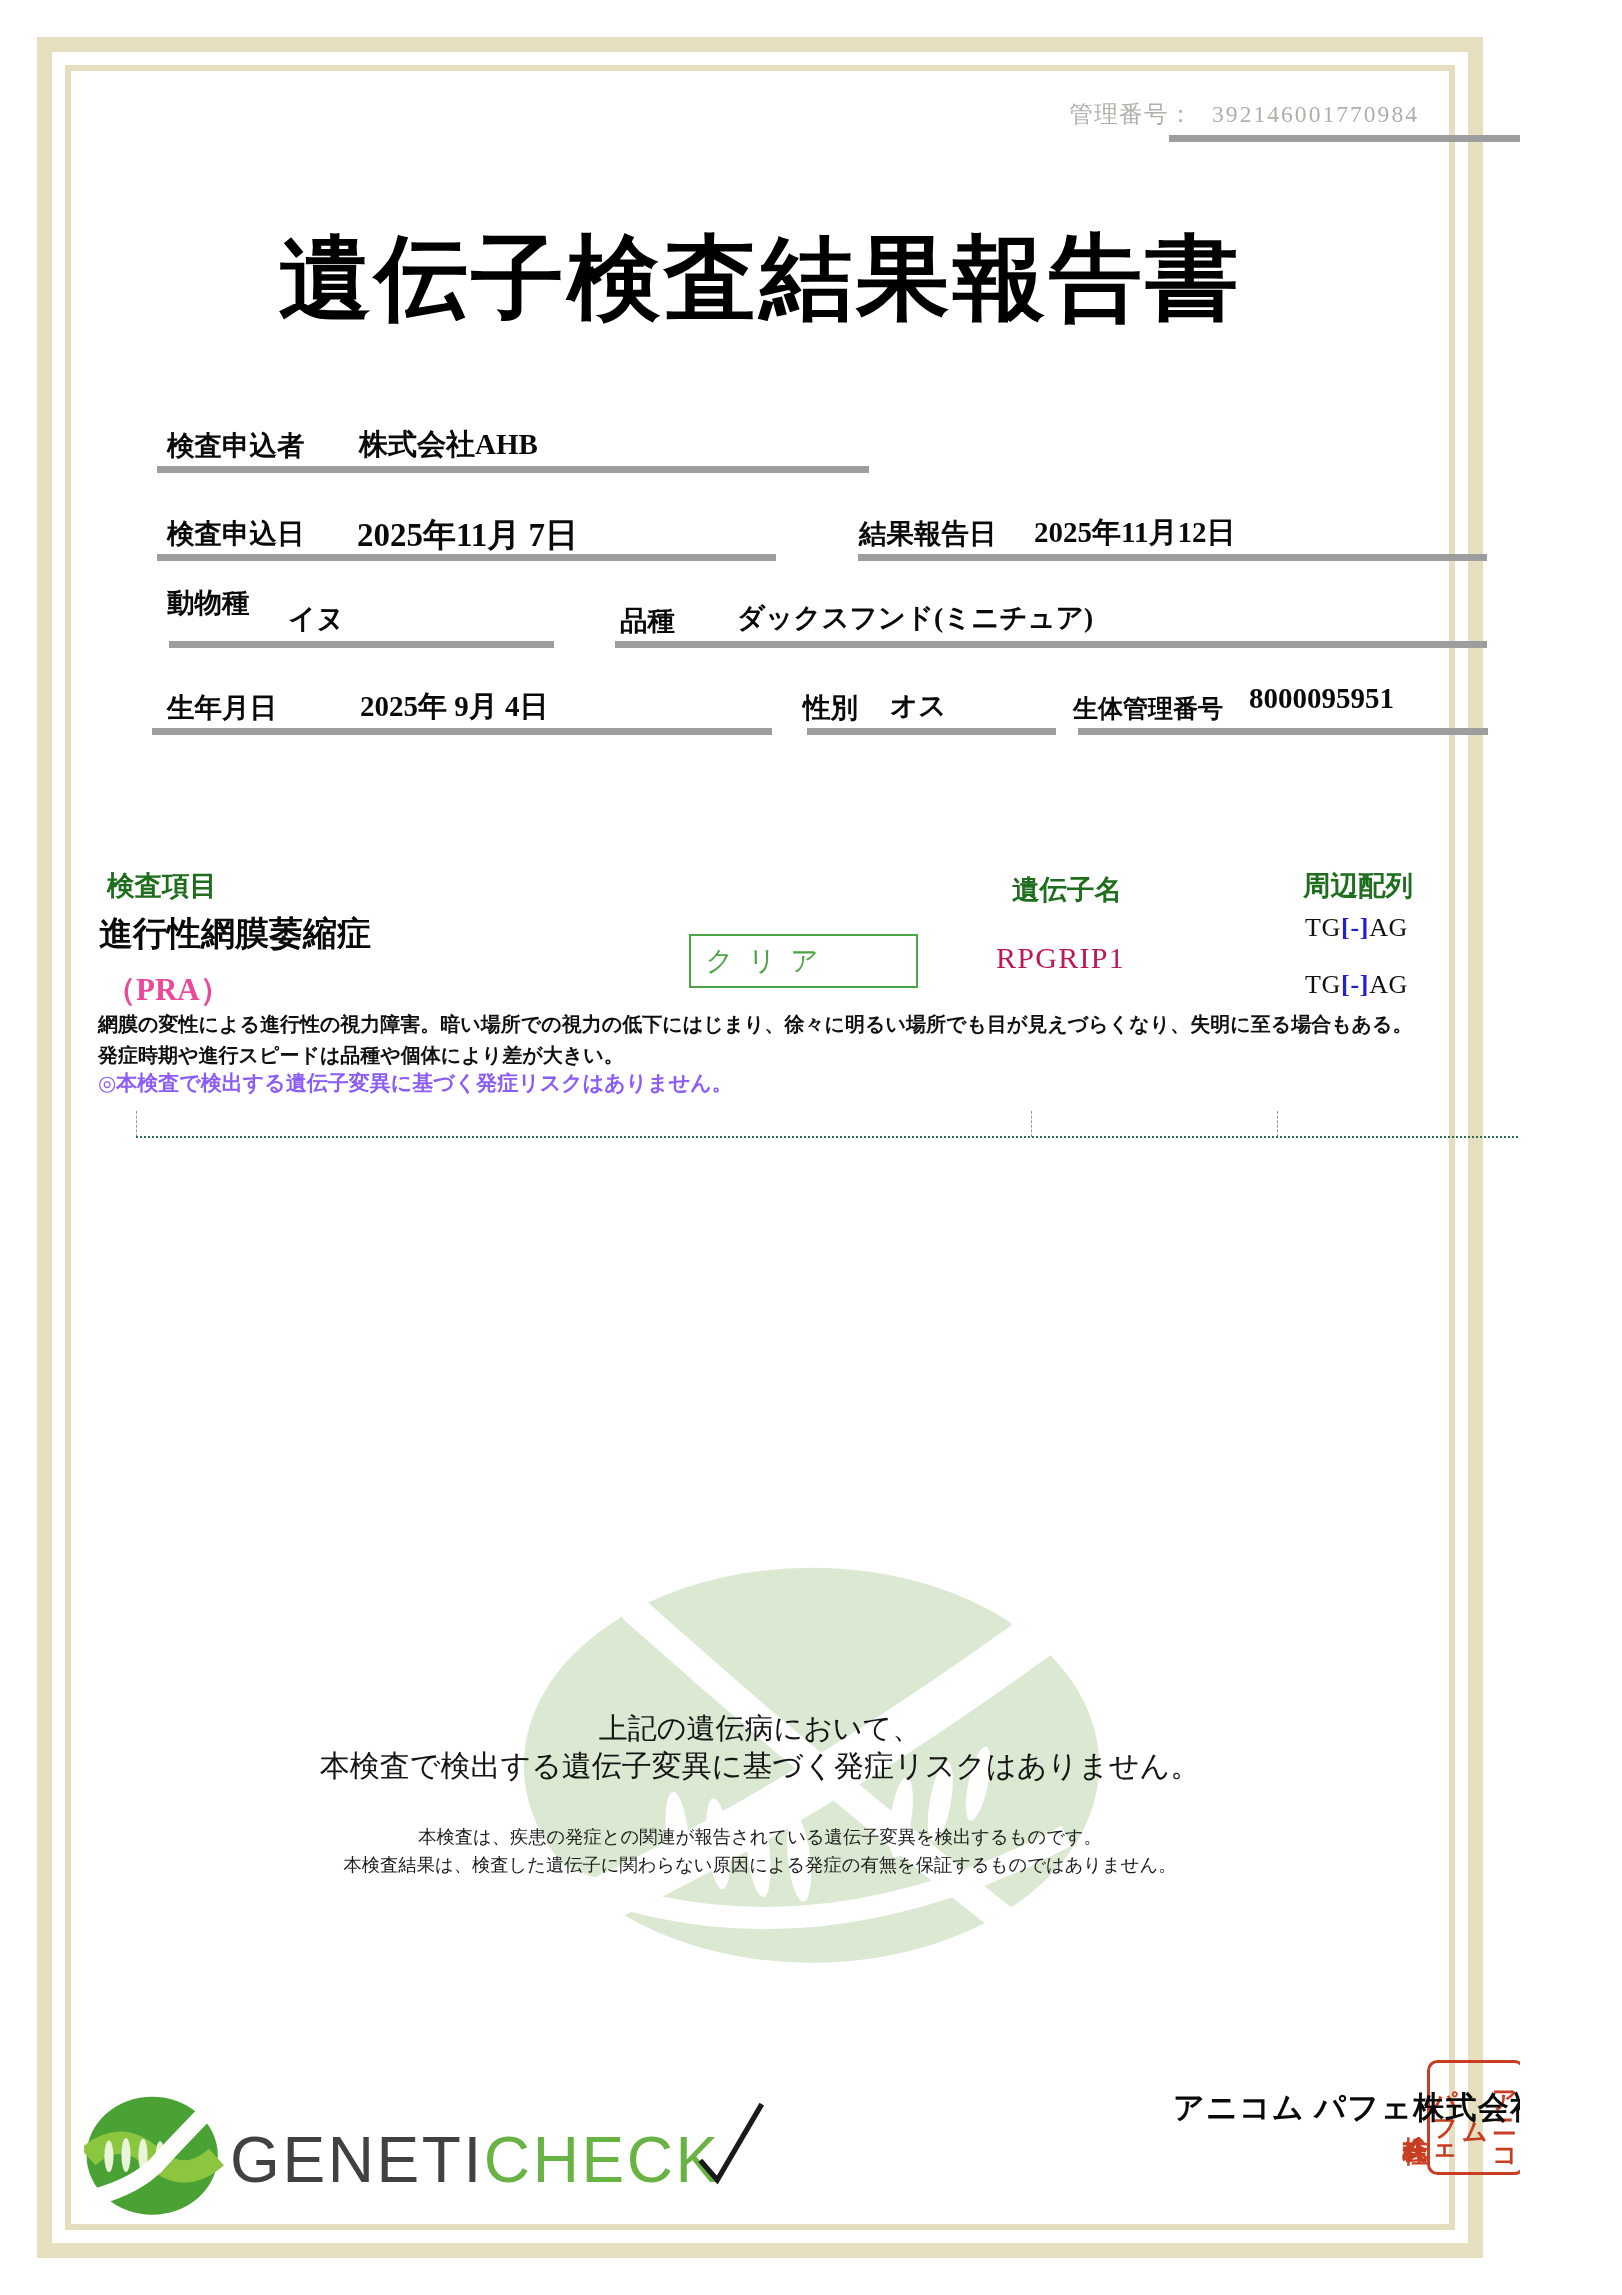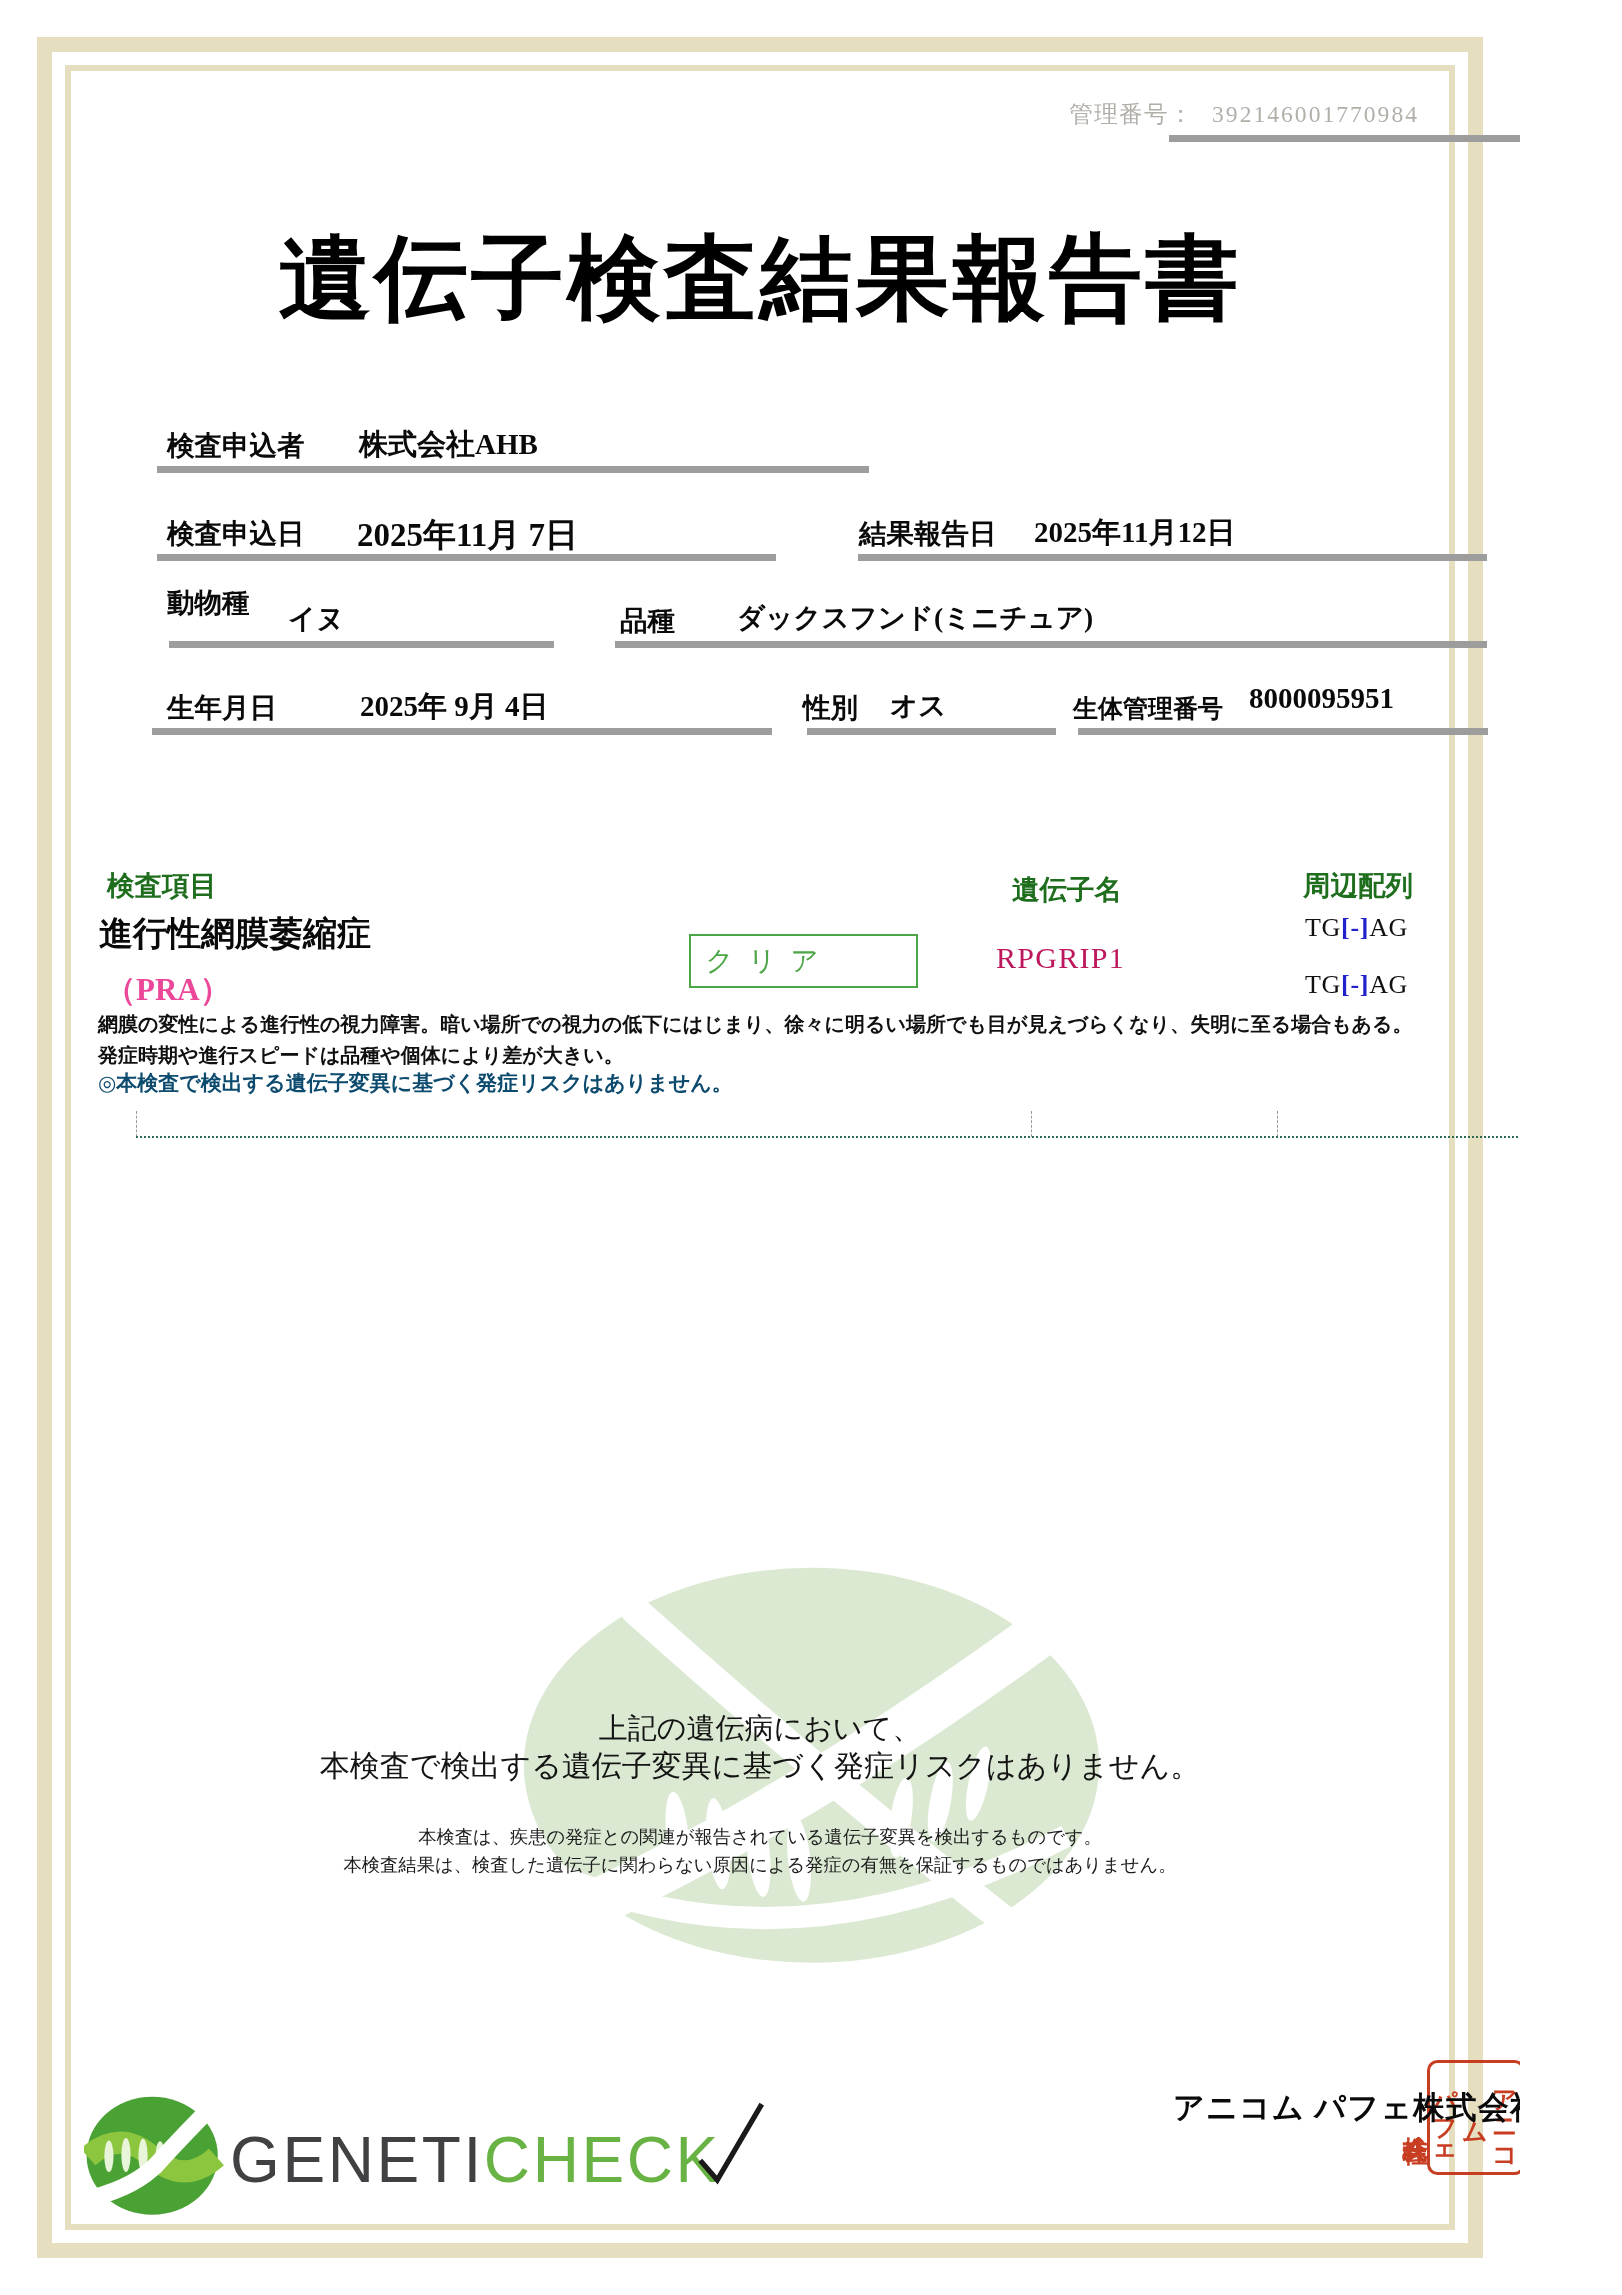--- a/index.html
+++ b/index.html
@@ -52,21 +52,21 @@
   #gene-name{position:absolute;left:996px;top:941px;font-size:30px;color:#be185d;letter-spacing:1.3px;}
   .seq{position:absolute;left:1305px;font-size:26px;color:#111;white-space:nowrap;letter-spacing:0.7px;}
   #seq1{top:913px;} #seq2{top:970px;}
   .seq-var{color:#2222cc;font-weight:bold;}
 
   
   .desc{position:absolute;left:98px;font-family:"Liberation Sans","DejaVu Sans",sans-serif;
         font-weight:bold;font-size:20px;color:#101010;white-space:nowrap;}
   #desc1{top:1011px;} #desc2{top:1042px;}
   #risk-note{position:absolute;left:98px;top:1069px;font-family:"Liberation Sans","DejaVu Sans",sans-serif;
-             font-weight:bold;font-size:21px;color:#0c4a6e;white-space:nowrap;}
+             font-weight:bold;font-size:21px;color:#8b5cf6;white-space:nowrap;}
 
   
   .tick{position:absolute;top:1111px;height:26px;width:0;border-left:1.3px dashed #9a9a9a;}
   #tick1{left:136px;} #tick2{left:1031px;} #tick3{left:1277px;} #tick4{left:1522px;}
   #dotline{position:absolute;left:136px;top:1136px;width:1386px;height:0;border-bottom:2.6px dotted #2e6b52;}
 
   
   #watermark{position:absolute;left:514px;top:1561px;z-index:0;}
 
   

